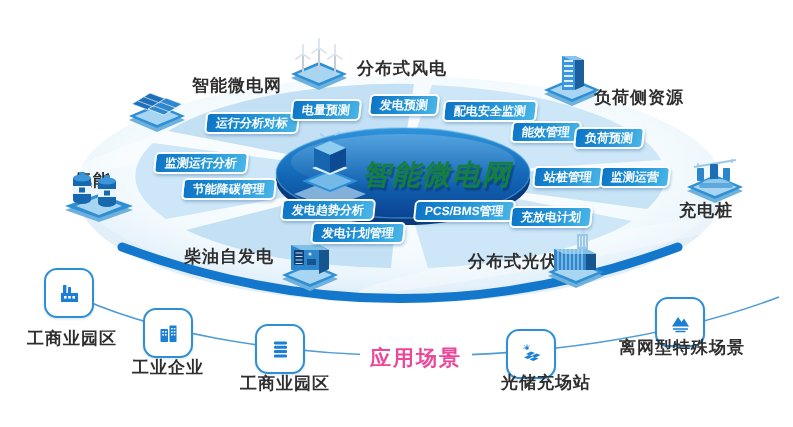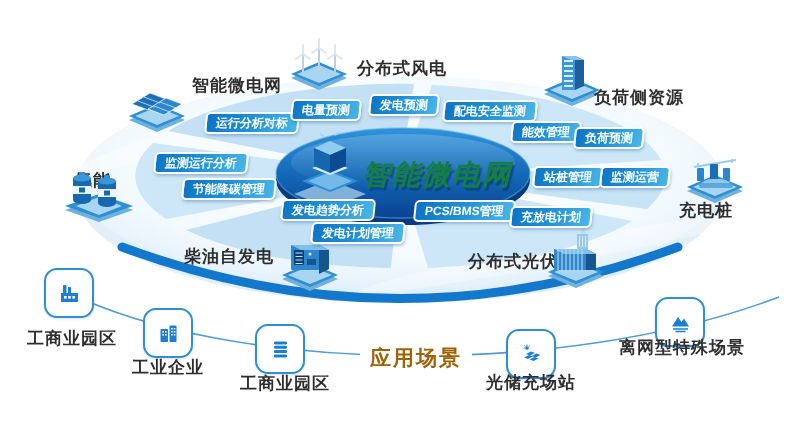--- a/index.html
+++ b/index.html
@@ -31,21 +31,21 @@
     border:2px solid #2e8fd5;border-radius:13px;background:#fff;
     display:flex;align-items:center;justify-content:center;
     box-shadow:0 1px 3px rgba(30,90,150,.18);
   }
   .app-label{
     position:absolute;white-space:nowrap;z-index:4;
     font-size:17px;font-weight:bold;color:#2e2e2e;letter-spacing:1px;
   }
   .scenario-heading{
     position:absolute;left:360px;top:344px;z-index:5;white-space:nowrap;
-    font-size:21px;font-weight:bold;color:#a16207;letter-spacing:2px;
+    font-size:21px;font-weight:bold;color:#ec4899;letter-spacing:2px;
     background:#fff;padding:0 10px;
   }
 </style>
 </head>
 <body>
 
 <div class="stage">
 
   <svg class="bg" width="793" height="427" viewBox="0 0 793 427">
     <defs>
@@ -287,21 +287,21 @@
         <polygon points="12.5,14 17.5,11.5 21.5,13 16.5,15.5"></polygon>
         <polygon points="5,15.5 10,13 14,14.5 9,17"></polygon>
         <polygon points="10.5,17.5 15.5,15 19.5,16.5 14.5,19"></polygon>
         <circle cx="8" cy="6" r="1.8"></circle>
       </g>
       <g stroke="#1b7fd4" stroke-width="0.9">
         <path d="M8 2.5 v1.5 M4.5 6 h1.5 M5.4 3.4 l1 1 M10.6 3.4 l-1 1"></path>
       </g>
     </svg>
   </div>
-  <div class="app-label" style="left:486px;top:371px;">光储充场站</div>
+  <div class="app-label" style="left:501px;top:371px;">光储充场站</div>
 
   <div class="app-icon" style="left:655px;top:297px;">
     <svg width="25" height="25" viewBox="0 0 25 25">
       <path d="M4 16.5 L10 7 L13.5 12 L16 8.5 L21 16.5 Z" fill="#1b7fd4"></path>
       <g stroke="#1b7fd4" stroke-width="1.3" fill="none">
         <path d="M5 19 h15 M7.5 21.5 h10"></path>
       </g>
     </svg>
   </div>
   <div class="app-label" style="left:619px;top:336px;text-align:center;">离网型特殊场景</div>

